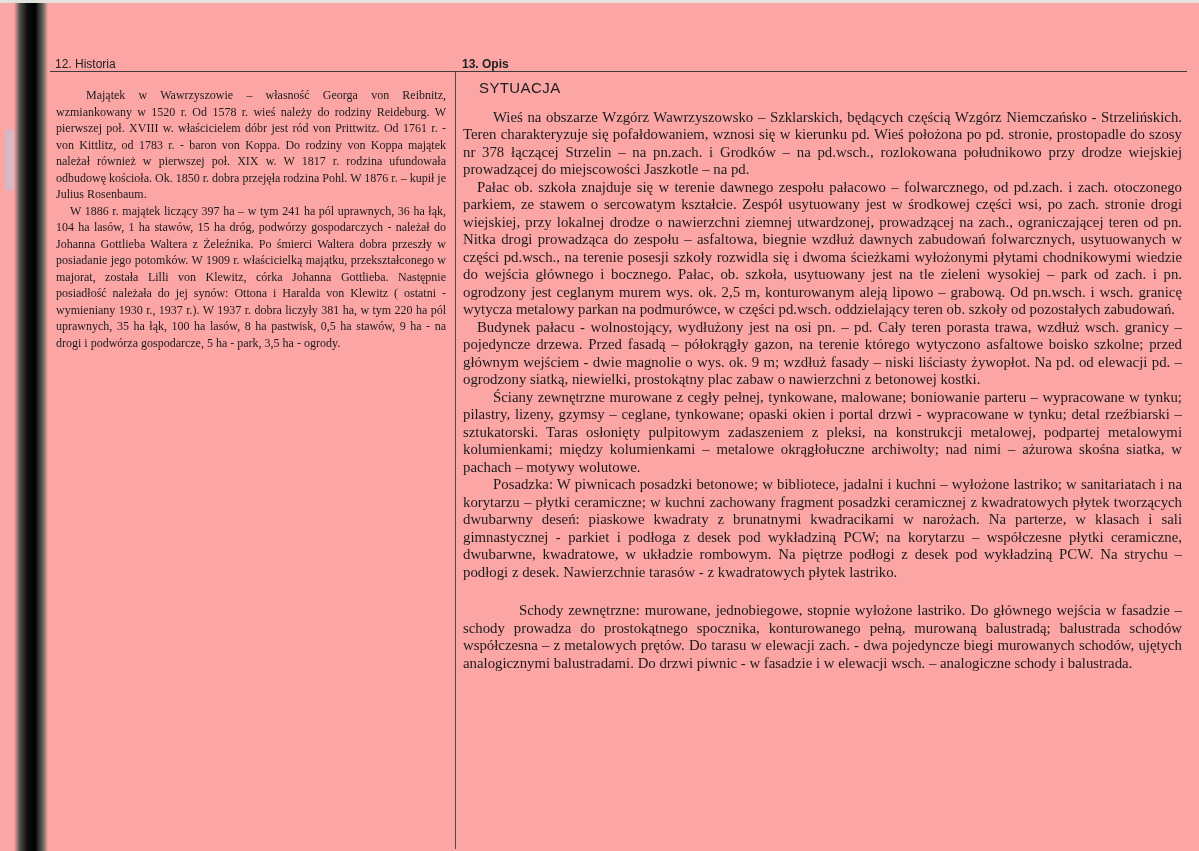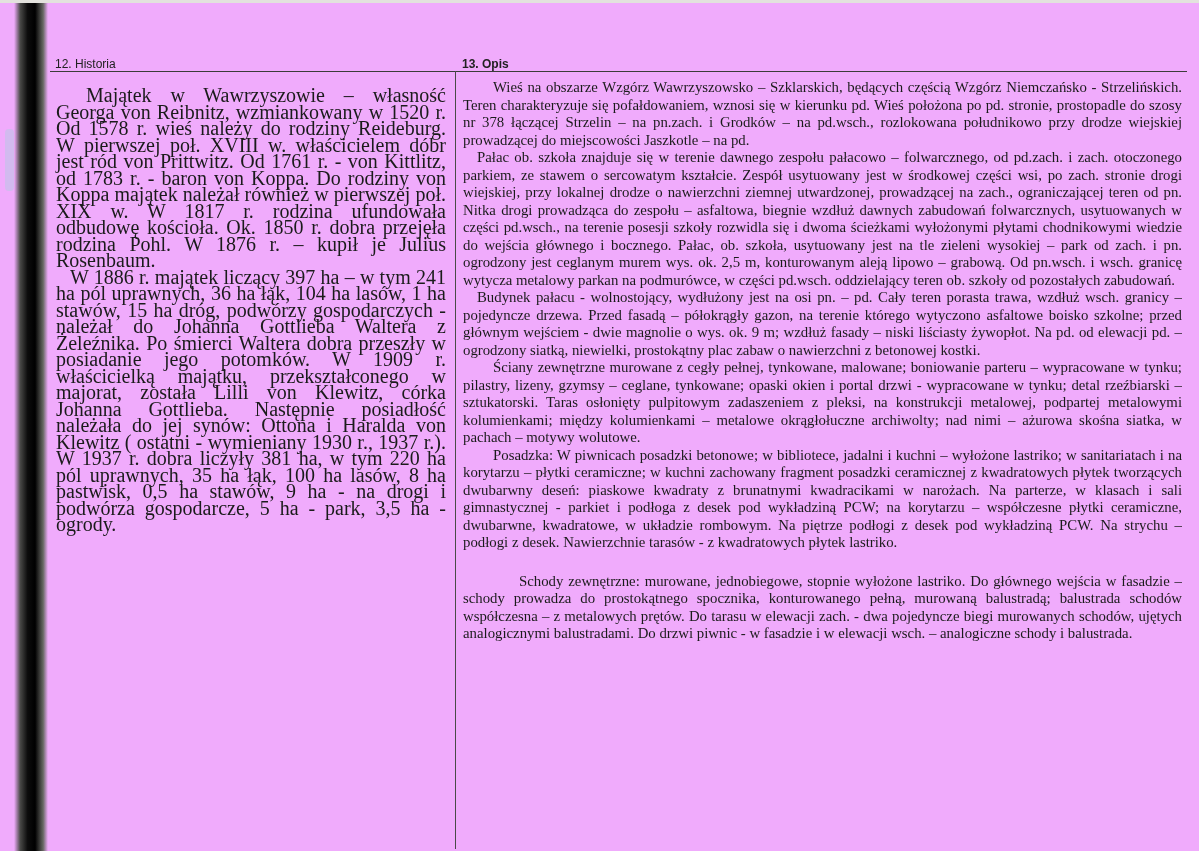--- a/index.html
+++ b/index.html
@@ -11,21 +11,21 @@
     height: 851px;
     background: #f3f2ee;
     position: relative;
     overflow: hidden;
     font-family: "Liberation Serif", serif;
     color: #1b1b1b;
   }
   .scan-page {
     position: absolute;
     inset: 0;
-    background: #f0abfc;
+    background: #fca5a5;
     border-top: 3px solid #e3e2dd;
   }
   .scan-edge {
     position: absolute;
     left: 14px;
     top: 0;
     width: 34px;
     height: 851px;
     background: linear-gradient(90deg,
       rgba(250,250,248,0) 0%,
@@ -68,21 +68,21 @@
     white-space: nowrap;
   }
   .col-header.left  { left: 55px; }
   .col-header.right { left: 462px; font-weight: bold; }
 
   .left-col {
     position: absolute;
     left: 56px;
     top: 84px;
     width: 390px;
-    font-size: 20px;
+    font-size: 12px;
     line-height: 16.5px;
     text-align: justify;
   }
   .right-col {
     position: absolute;
     left: 463px;
     top: 76px;
     width: 719px;
     font-size: 14.8px;
     line-height: 17.5px;
@@ -124,20 +124,21 @@
 
   <div class="header-rule"></div>
   <div class="col-divider"></div>
 
   <div class="left-col">
     <p class="ind-lg">Majątek w Wawrzyszowie – własność Georga von Reibnitz, wzmiankowany w 1520 r.  Od 1578 r. wieś należy do rodziny Reideburg. W pierwszej poł. XVIII w. właścicielem dóbr jest ród von Prittwitz. Od 1761 r. - von Kittlitz, od 1783 r. - baron von Koppa. Do rodziny von Koppa majątek należał również w pierwszej poł. XIX w. W 1817 r. rodzina ufundowała odbudowę kościoła. Ok. 1850 r. dobra przejęła rodzina Pohl. W 1876 r. – kupił je Julius Rosenbaum.</p>
     <p class="ind-sm">W 1886 r. majątek liczący 397 ha – w tym 241 ha pól uprawnych, 36 ha łąk, 104 ha lasów, 1 ha stawów, 15 ha dróg, podwórzy gospodarczych - należał do Johanna Gottlieba Waltera z Żeleźnika. Po śmierci Waltera dobra przeszły w posiadanie jego potomków. W 1909 r. właścicielką majątku, przekształconego w majorat, została Lilli von Klewitz, córka Johanna Gottlieba. Następnie posiadłość należała do jej synów: Ottona i Haralda von Klewitz ( ostatni - wymieniany 1930 r., 1937 r.).  W 1937 r. dobra liczyły 381 ha, w tym 220 ha pól uprawnych, 35 ha łąk, 100 ha lasów, 8 ha pastwisk, 0,5 ha stawów, 9 ha - na drogi i podwórza gospodarcze, 5 ha - park, 3,5 ha - ogrody.</p>
   </div>
 
   <div class="right-col">
+    <div class="section-title title-situation">SYTUACJA</div>
 
     <p class="ind-lg">Wieś na obszarze Wzgórz Wawrzyszowsko – Szklarskich, będących częścią Wzgórz Niemczańsko - Strzelińskich. Teren charakteryzuje się pofałdowaniem, wznosi się w kierunku pd. Wieś  położona po pd. stronie, prostopadle do szosy nr 378 łączącej Strzelin – na pn.zach. i Grodków – na pd.wsch., rozlokowana południkowo przy drodze wiejskiej prowadzącej do miejscowości Jaszkotle – na pd.</p>
     <p class="ind-sm">Pałac ob. szkoła znajduje się w terenie dawnego zespołu pałacowo – folwarcznego, od pd.zach. i zach. otoczonego parkiem, ze stawem o sercowatym kształcie.  Zespół usytuowany jest w środkowej części wsi, po zach. stronie drogi wiejskiej, przy lokalnej drodze o nawierzchni ziemnej utwardzonej, prowadzącej na zach., ograniczającej teren od pn. Nitka drogi prowadząca do zespołu – asfaltowa, biegnie wzdłuż dawnych zabudowań folwarcznych, usytuowanych w części pd.wsch.,  na terenie posesji szkoły rozwidla się i dwoma ścieżkami wyłożonymi płytami chodnikowymi wiedzie do wejścia głównego i bocznego.  Pałac, ob. szkoła, usytuowany jest  na tle zieleni wysokiej – park od zach. i pn. ogrodzony  jest ceglanym murem wys. ok. 2,5 m,  konturowanym aleją lipowo – grabową. Od pn.wsch. i wsch. granicę wytycza metalowy parkan na podmurówce, w części pd.wsch. oddzielający teren ob. szkoły od pozostałych zabudowań.</p>
     <p class="ind-sm">Budynek pałacu -  wolnostojący, wydłużony jest na osi pn. – pd. Cały teren porasta trawa, wzdłuż wsch. granicy – pojedyncze drzewa.  Przed fasadą –  półokrągły gazon, na terenie którego wytyczono asfaltowe boisko szkolne; przed głównym wejściem  - dwie magnolie o wys. ok. 9 m; wzdłuż fasady – niski liściasty żywopłot.  Na pd. od elewacji pd. – ogrodzony siatką, niewielki, prostokątny plac zabaw o nawierzchni z betonowej kostki.</p>
 
 
     <p class="ind-lg"><span class="lead">Ściany zewnętrzne</span><span> murowane z cegły pełnej, tynkowane, malowane; boniowanie parteru – wypracowane w tynku; pilastry, lizeny, gzymsy – ceglane, tynkowane; opaski okien i portal drzwi - wypracowane w tynku;  detal rzeźbiarski – sztukatorski. Taras osłonięty pulpitowym zadaszeniem z pleksi, na konstrukcji metalowej, podpartej metalowymi kolumienkami; między kolumienkami – metalowe okrągłołuczne archiwolty; nad nimi – ażurowa skośna siatka, w pachach – motywy wolutowe.</span></p>
     <p class="ind-lg"><span class="lead">Posadzka:</span><span> W piwnicach posadzki betonowe; w bibliotece,  jadalni i kuchni – wyłożone lastriko; w sanitariatach i na korytarzu – płytki ceramiczne; w kuchni zachowany fragment posadzki ceramicznej z kwadratowych płytek tworzących dwubarwny deseń: piaskowe kwadraty z brunatnymi kwadracikami w narożach.  Na parterze, w klasach i sali gimnastycznej - parkiet i podłoga z desek pod wykładziną  PCW; na korytarzu – współczesne płytki ceramiczne, dwubarwne, kwadratowe, w układzie rombowym.  Na piętrze podłogi z desek pod wykładziną PCW. Na strychu – podłogi z desek. Nawierzchnie tarasów - z kwadratowych płytek lastriko.</span></p>
     <p class="ind-xl"><span class="lead">Schody zewnętrzne:</span><span> murowane, jednobiegowe, stopnie wyłożone lastriko. Do głównego wejścia w fasadzie –  schody prowadza do prostokątnego spocznika, konturowanego pełną, murowaną balustradą; balustrada schodów współczesna – z metalowych prętów. Do tarasu w elewacji zach. -  dwa pojedyncze biegi murowanych schodów, ujętych analogicznymi balustradami. Do drzwi  piwnic -  w fasadzie i w elewacji wsch. – analogiczne schody i balustrada.</span></p>
   </div>

